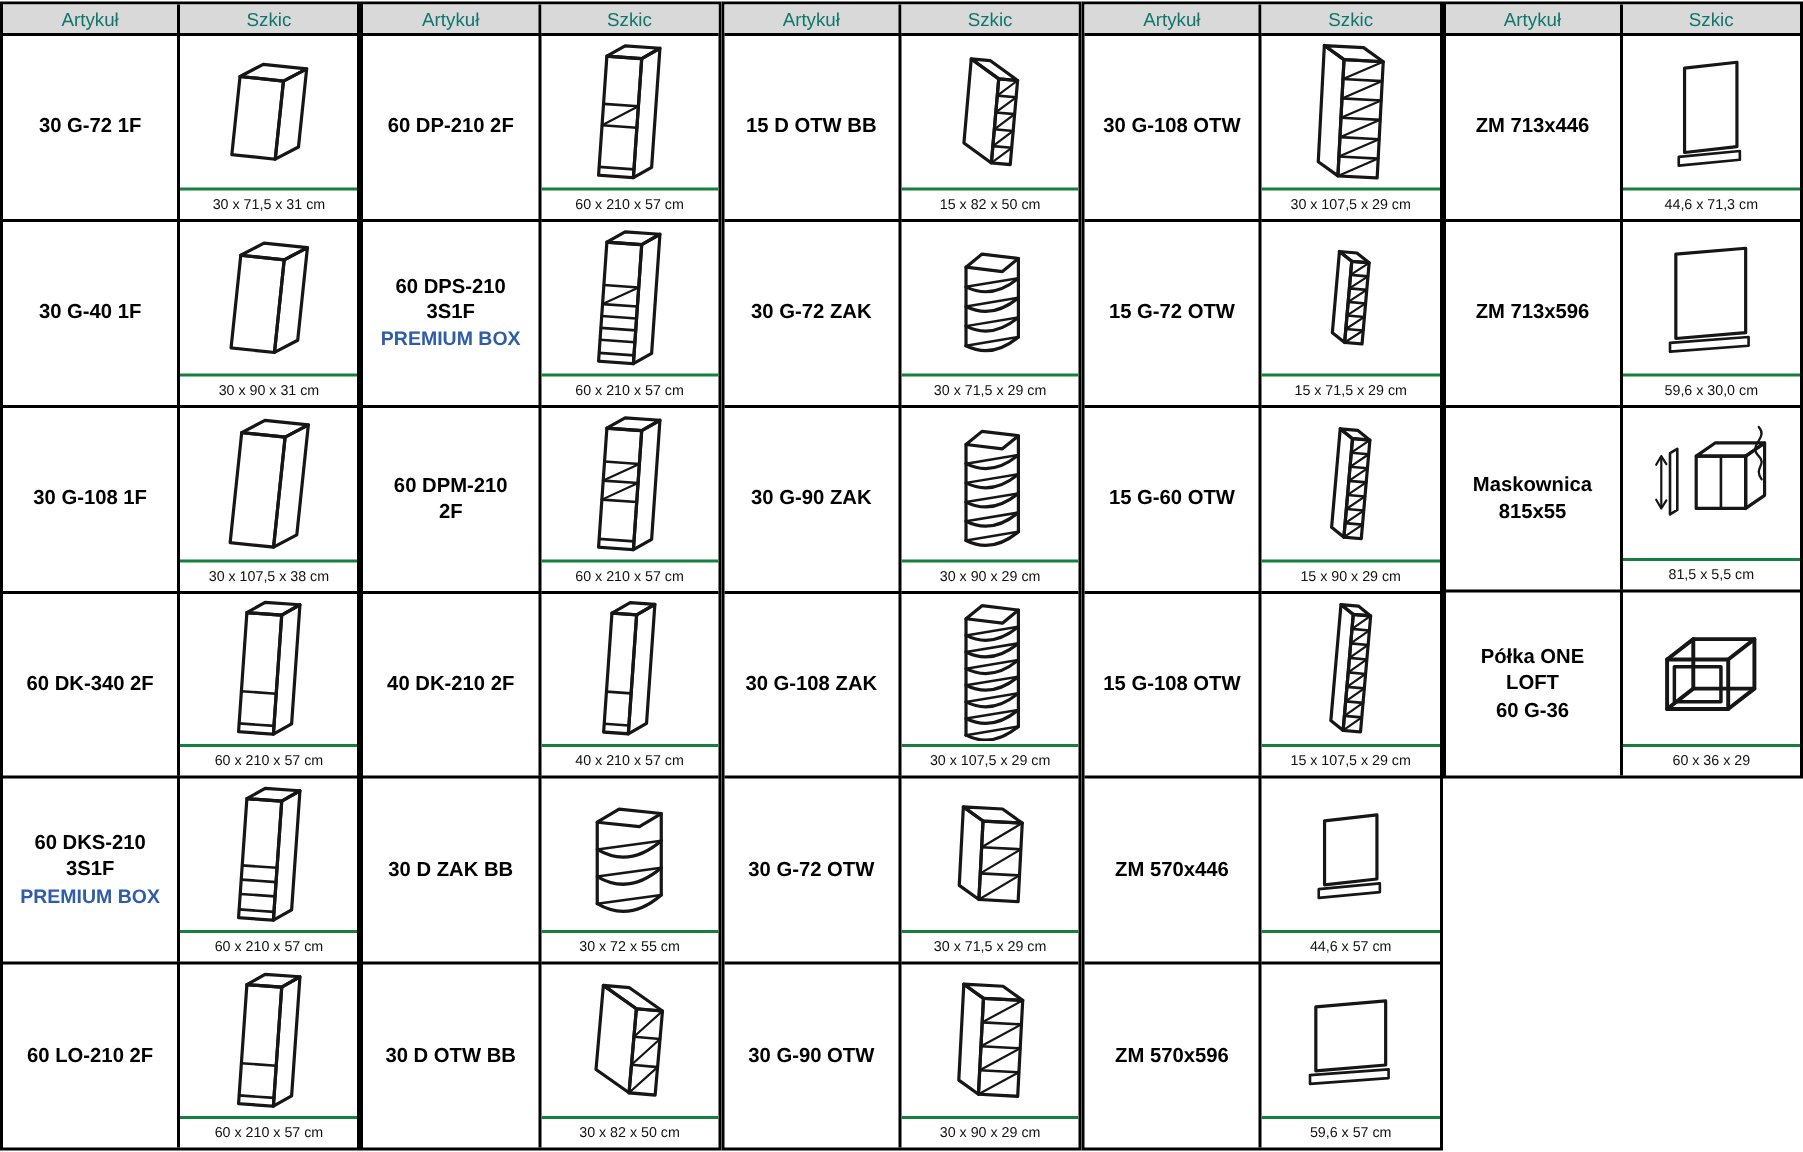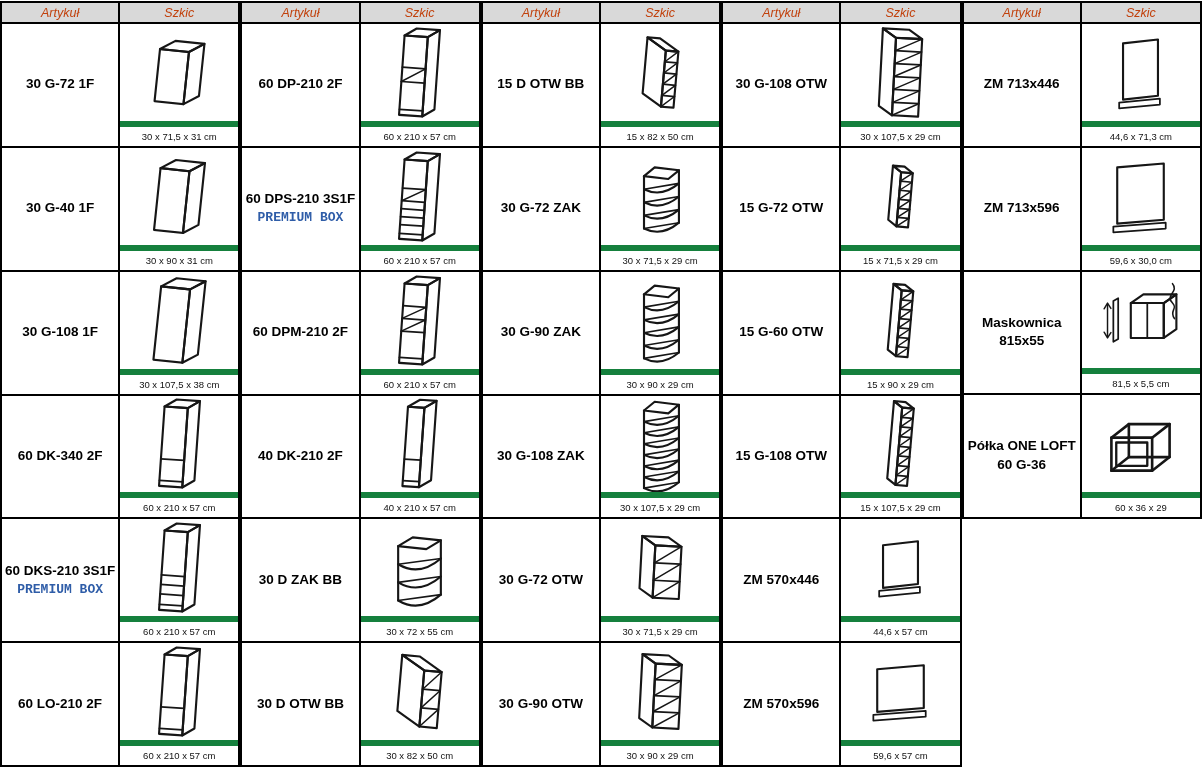--- a/index.html
+++ b/index.html
@@ -2,30 +2,30 @@
 <html style="--premium: #2f5da8; --headbg: #d9d9d9;"><head>
 <meta charset="utf-8">
 <style>
   html,body{margin:0;padding:0;background:#fff;}
   body{width:1202px;height:768px;font-family:"Liberation Sans",sans-serif;color:#000;overflow:hidden;}
   .catalog{display:flex;width:1202px;height:766px;margin-top:1px;align-items:flex-start;}
   .pair{flex:0 0 20%;box-sizing:border-box;border:2px solid #000;display:grid;
         grid-template-columns:1fr 1fr;grid-template-rows:19px repeat(6,1fr);height:766px;background:#fff;}
   .pair.short{height:518px;grid-template-rows:19px repeat(4,123.8px);}
   .hcell{background:var(--headbg,#d9d9d9);display:flex;align-items:center;justify-content:center;
-         font-size:12.5px;color:#c2410c;font-style:italic;}
+         font-size:12.5px;color:#0f766e;}
   .cell{min-width:0;min-height:0;box-sizing:border-box;}
   .data{border-top:2px solid #000;}
   .artcol{border-right:2px solid #000;}
   .art{display:flex;flex-direction:column;align-items:center;justify-content:center;
-       font-weight:bold;font-size:13.5px;line-height:1.25;text-align:center;padding:2px 1px;gap:2px;}
-  .sub{color:var(--premium,#2f5da8);font-size:13px;font-family:Liberation Mono, monospace;}
+       font-weight:bold;font-size:13.5px;line-height:1.25;text-align:center;padding:2px 11px;gap:2px;}
+  .sub{color:var(--premium,#2f5da8);font-size:13px;}
   .szk{display:flex;flex-direction:column;}
   .sk{flex:1;display:flex;align-items:center;justify-content:center;overflow:hidden;}
-  .caption{height:19px;flex:0 0 19px;border-top:6px solid #15803d;display:flex;align-items:center;
+  .caption{height:19px;flex:0 0 19px;border-top:2px solid #15803d;display:flex;align-items:center;
            justify-content:center;font-size:9.5px;color:#111;white-space:nowrap;}
   svg{display:block;}
 </style>
 </head>
 <body>
 
 <div class="catalog" id="catalog">
     <div class="pair">
       <div class="hcell cell artcol">Artykuł</div>
       <div class="hcell cell">Szkic</div>

